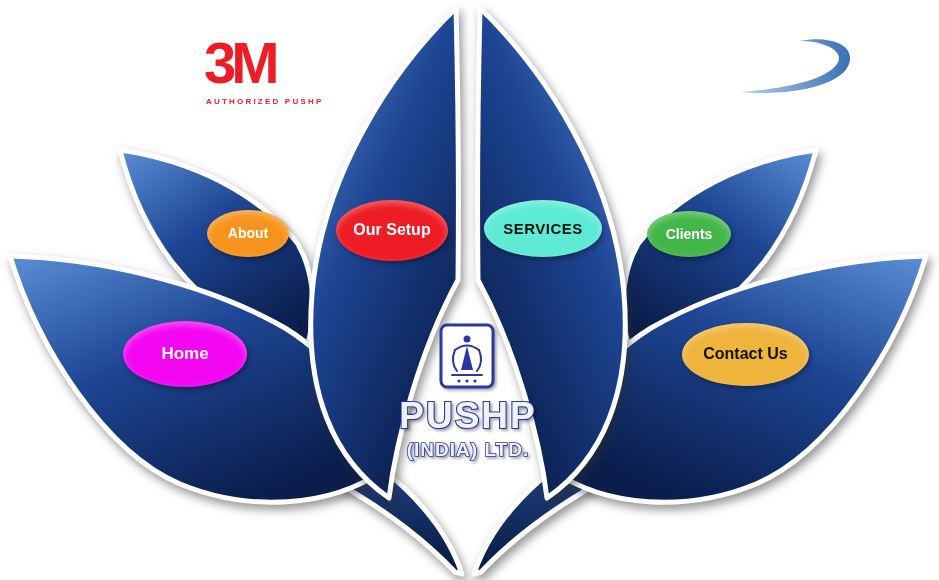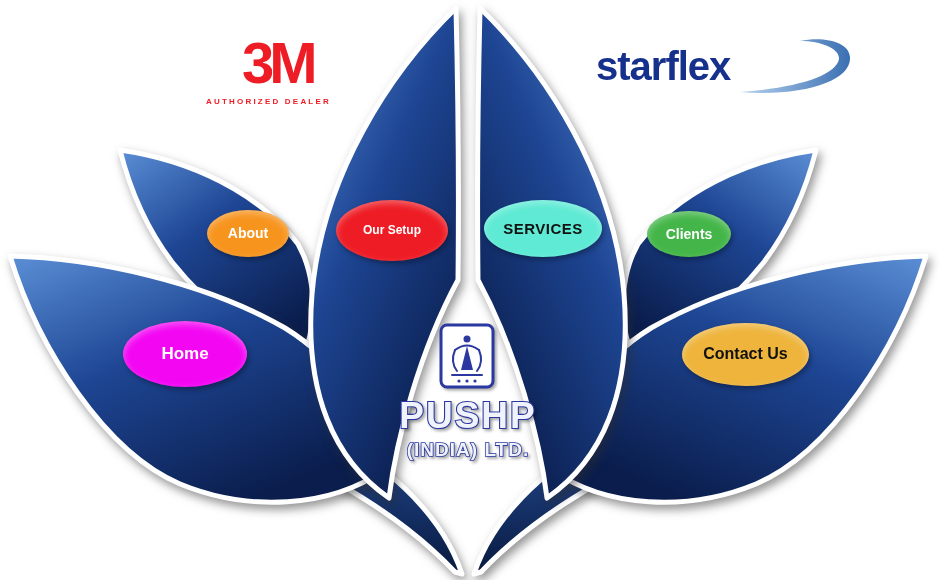--- a/index.html
+++ b/index.html
@@ -13,29 +13,29 @@
     filter:drop-shadow(3px 5px 5px rgba(45,45,45,0.5));
   }
   
   .nav-btn{
     position:absolute;z-index:3;display:flex;align-items:center;justify-content:center;
     border-radius:50%;font-weight:bold;text-align:center;line-height:1.05;
     box-shadow:inset 0 3px 7px rgba(255,255,255,0.35), 2px 3px 5px rgba(0,0,0,0.3);
     cursor:pointer;user-select:none;
   }
   .btn-about     {left:207px;top:210px;width:82px;height:47px;font-size:14px;}
-  .btn-our-setup {left:336px;top:200px;width:112px;height:61px;font-size:12px;}
+  .btn-our-setup {left:336px;top:200px;width:112px;height:61px;font-size:16px;}
   .btn-services  {left:484px;top:200px;width:118px;height:57px;font-size:15px;letter-spacing:.5px;}
   .btn-clients   {left:647px;top:211px;width:84px;height:46px;font-size:14px;}
   .btn-home      {left:123px;top:321px;width:124px;height:66px;font-size:17px;}
   .btn-contact-us{left:682px;top:323px;width:127px;height:63px;font-size:16px;}
   
   .logo-3m{
     position:absolute;left:204px;top:34px;z-index:3;color:#ee1c24;
-    font-weight:bold;font-size:58px;letter-spacing:-5px;line-height:1;margin-left:38px;
+    font-weight:bold;font-size:58px;letter-spacing:-5px;line-height:1;
   }
   .logo-3m-sub{
     position:absolute;left:206px;top:97px;z-index:3;color:#ee1c24;
     font-weight:bold;font-size:8px;letter-spacing:2.2px;
   }
   .logo-starflex{
     position:absolute;left:596px;top:46px;z-index:3;color:#16318c;
     font-weight:bold;font-size:40px;letter-spacing:-1px;line-height:1;
   }
   
@@ -107,22 +107,21 @@
         <circle cx="459" cy="381" r="1.6" stroke="none"></circle>
         <circle cx="467" cy="381" r="1.6" stroke="none"></circle>
         <circle cx="475" cy="381" r="1.6" stroke="none"></circle>
       </g>
       <text class="pushp-main" x="468" y="428" text-anchor="middle">PUSHP</text>
       <text class="pushp-sub" x="468" y="456" text-anchor="middle">(INDIA) LTD.</text>
     </g>
   </svg>
 
   <div class="logo-3m">3M</div>
-  <div class="logo-3m-sub">AUTHORIZED DEALER</div>
-  <div class="logo-starflex">starflex</div>
+  <div class="logo-3m-sub">AUTHORIZED PUSHP</div>
 
   <div class="nav-btn btn-about" style="background: rgb(247, 148, 30); color: rgb(255, 255, 255);">About</div>
   <div class="nav-btn btn-home" style="background: rgb(243, 7, 243); color: rgb(255, 255, 255);">Home</div>
   <div class="nav-btn btn-our-setup" style="background: rgb(238, 28, 37); color: rgb(255, 255, 255);">Our Setup</div>
   <div class="nav-btn btn-services" style="background: #5eead4; color: rgb(17, 17, 17);">SERVICES</div>
   <div class="nav-btn btn-contact-us" style="background: rgb(238, 180, 60); color: rgb(17, 17, 17);">Contact Us</div>
   <div class="nav-btn btn-clients" style="background: rgb(68, 182, 73); color: rgb(255, 255, 255);">Clients</div>
 
 </div>
 

